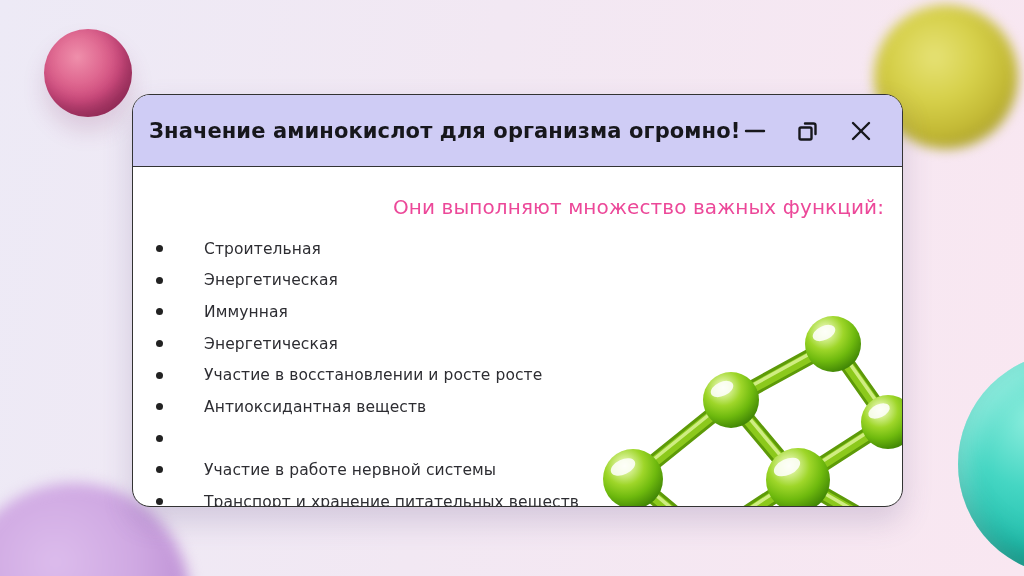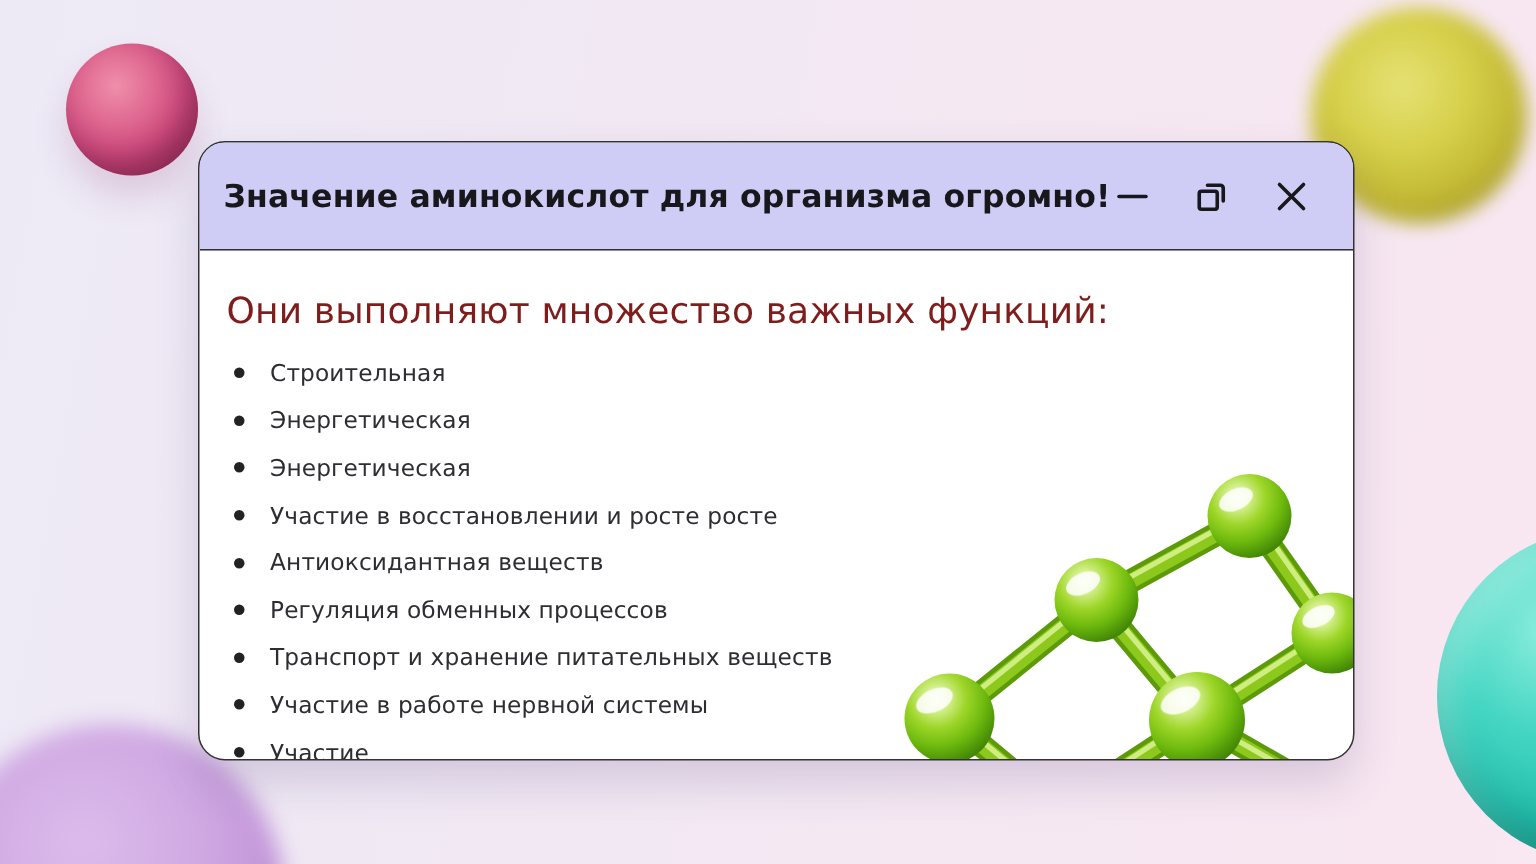--- a/index.html
+++ b/index.html
@@ -51,25 +51,25 @@
     font-size:21px;font-weight:700;color:#17171c;letter-spacing:.1px;white-space:nowrap;
   }
   .controls{display:flex;align-items:center;gap:27px;}
   .ctrl{
     width:26px;height:26px;display:flex;align-items:center;justify-content:center;
     background:none;border:none;padding:0;cursor:pointer;
   }
   .ctrl svg{display:block;}
   .content{position:relative;z-index:2;padding:26px 18px 0 18px;}
   .heading{
-    margin:0;font-size:24px;font-weight:400;color:#7f1d1d;line-height:28px;letter-spacing:.1px;
+    margin:0;font-size:20px;font-weight:400;color:#ec4899;line-height:28px;letter-spacing:.1px;text-align:right;
   }
   ul.functions{list-style:none;margin:12px 0 0 0;padding:0;}
   ul.functions li{
-    display:flex;align-items:center;height:31.6px;
+    display:flex;align-items:center;height:31.6px;gap:24px;
   }
   ul.functions .dot{
     width:7px;height:7px;border-radius:50%;background:#222;
     margin:0 17px 0 5px;flex:0 0 auto;
   }
   ul.functions .txt{
     font-size:15.5px;color:#2d2d32;letter-spacing:.1px;white-space:nowrap;
   }
   .molecule{position:absolute;inset:0;z-index:1;pointer-events:none;}
 </style>
@@ -181,49 +181,52 @@
           <li>
             <span class="dot"></span>
             <span class="txt">Строительная</span>
           </li>
 
           <li>
             <span class="dot"></span>
             <span class="txt">Энергетическая</span>
           </li>
 
+          <li>
+            <span class="dot"></span>
+            <span class="txt">Иммунная</span>
+          </li>
 
           <li>
             <span class="dot"></span>
             <span class="txt">Энергетическая</span>
           </li>
 
           <li>
             <span class="dot"></span>
             <span class="txt">Участие в восстановлении и росте росте</span>
           </li>
 
           <li>
             <span class="dot"></span>
             <span class="txt">Антиоксидантная веществ</span>
           </li>
 
           <li>
             <span class="dot"></span>
-            <span class="txt">Регуляция обменных процессов</span>
+          </li>
+
+          <li>
+            <span class="dot"></span>
+            <span class="txt">Участие в работе нервной системы</span>
           </li>
 
           <li>
             <span class="dot"></span>
             <span class="txt">Транспорт и хранение питательных веществ</span>
-          </li>
-
-          <li>
-            <span class="dot"></span>
-            <span class="txt">Участие в работе нервной системы</span>
           </li>
 
           <li>
             <span class="dot"></span>
             <span class="txt">Участие</span>
           </li>
         </ul>
     </div>
 
   </div>

